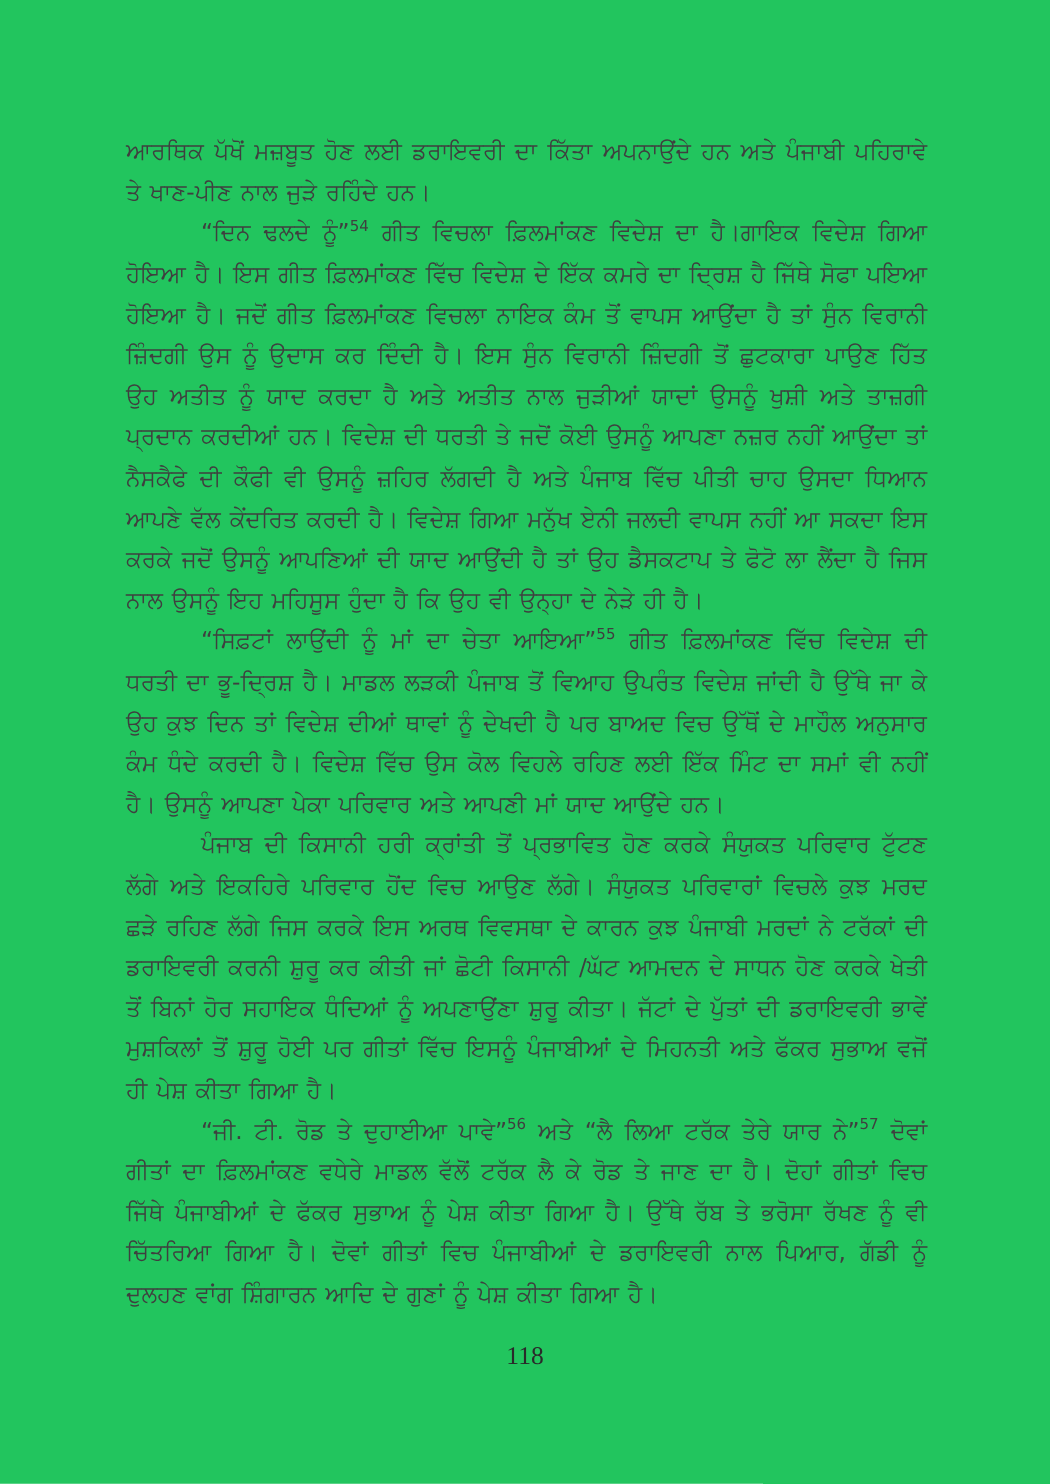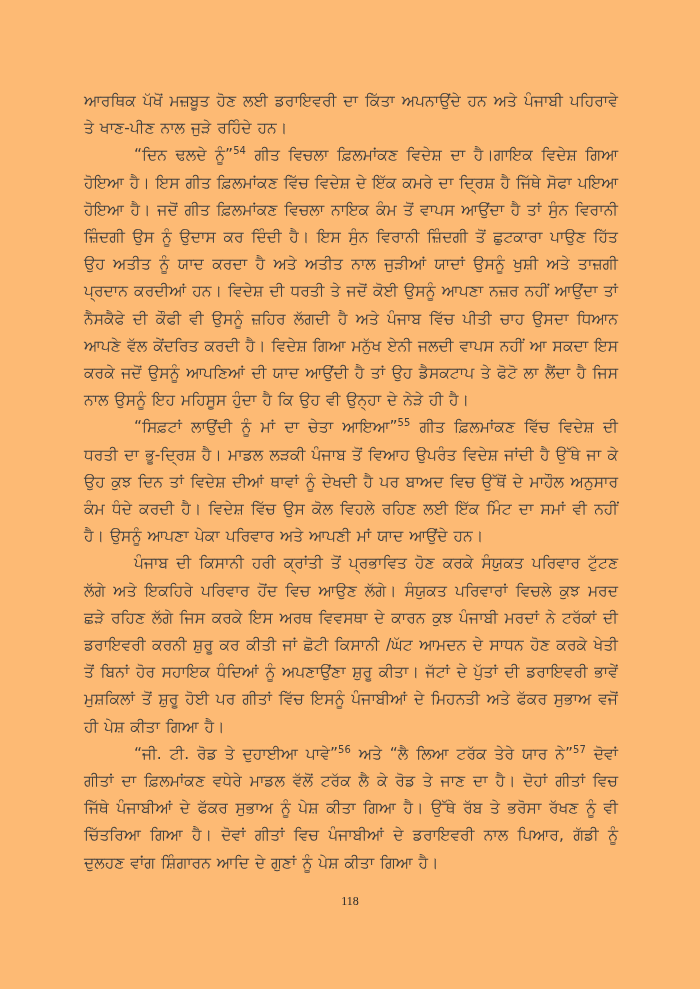--- a/index.html
+++ b/index.html
@@ -10,21 +10,21 @@
     width: 700px;
     height: 989px;
     background: #fdfdfd;
     position: relative;
     overflow: hidden;
     font-family: "DejaVu Sans", sans-serif;
   }
   .page {
     position: absolute;
     inset: 0;
-    background: #fdba74;
+    background: #22c55e;
   }
   .text-block {
     position: absolute;
     left: 84px;
     top: 88px;
     width: 534px;
     font-size: 15.5px;
     line-height: 27.2px;
     color: #3f3f3f;
     text-align: justify;
@@ -43,21 +43,21 @@
     vertical-align: super;
     letter-spacing: 0;
   }
   .page-number {
     position: absolute;
     top: 894px;
     left: 0;
     width: 100%;
     text-align: center;
     font-family: "Liberation Serif", serif;
-    font-size: 12px;
+    font-size: 17px;
     color: #2a2a2a;
   }
 </style>
 </head>
 <body>
 
 <div class="page">
 
   <div class="text-block">
 

